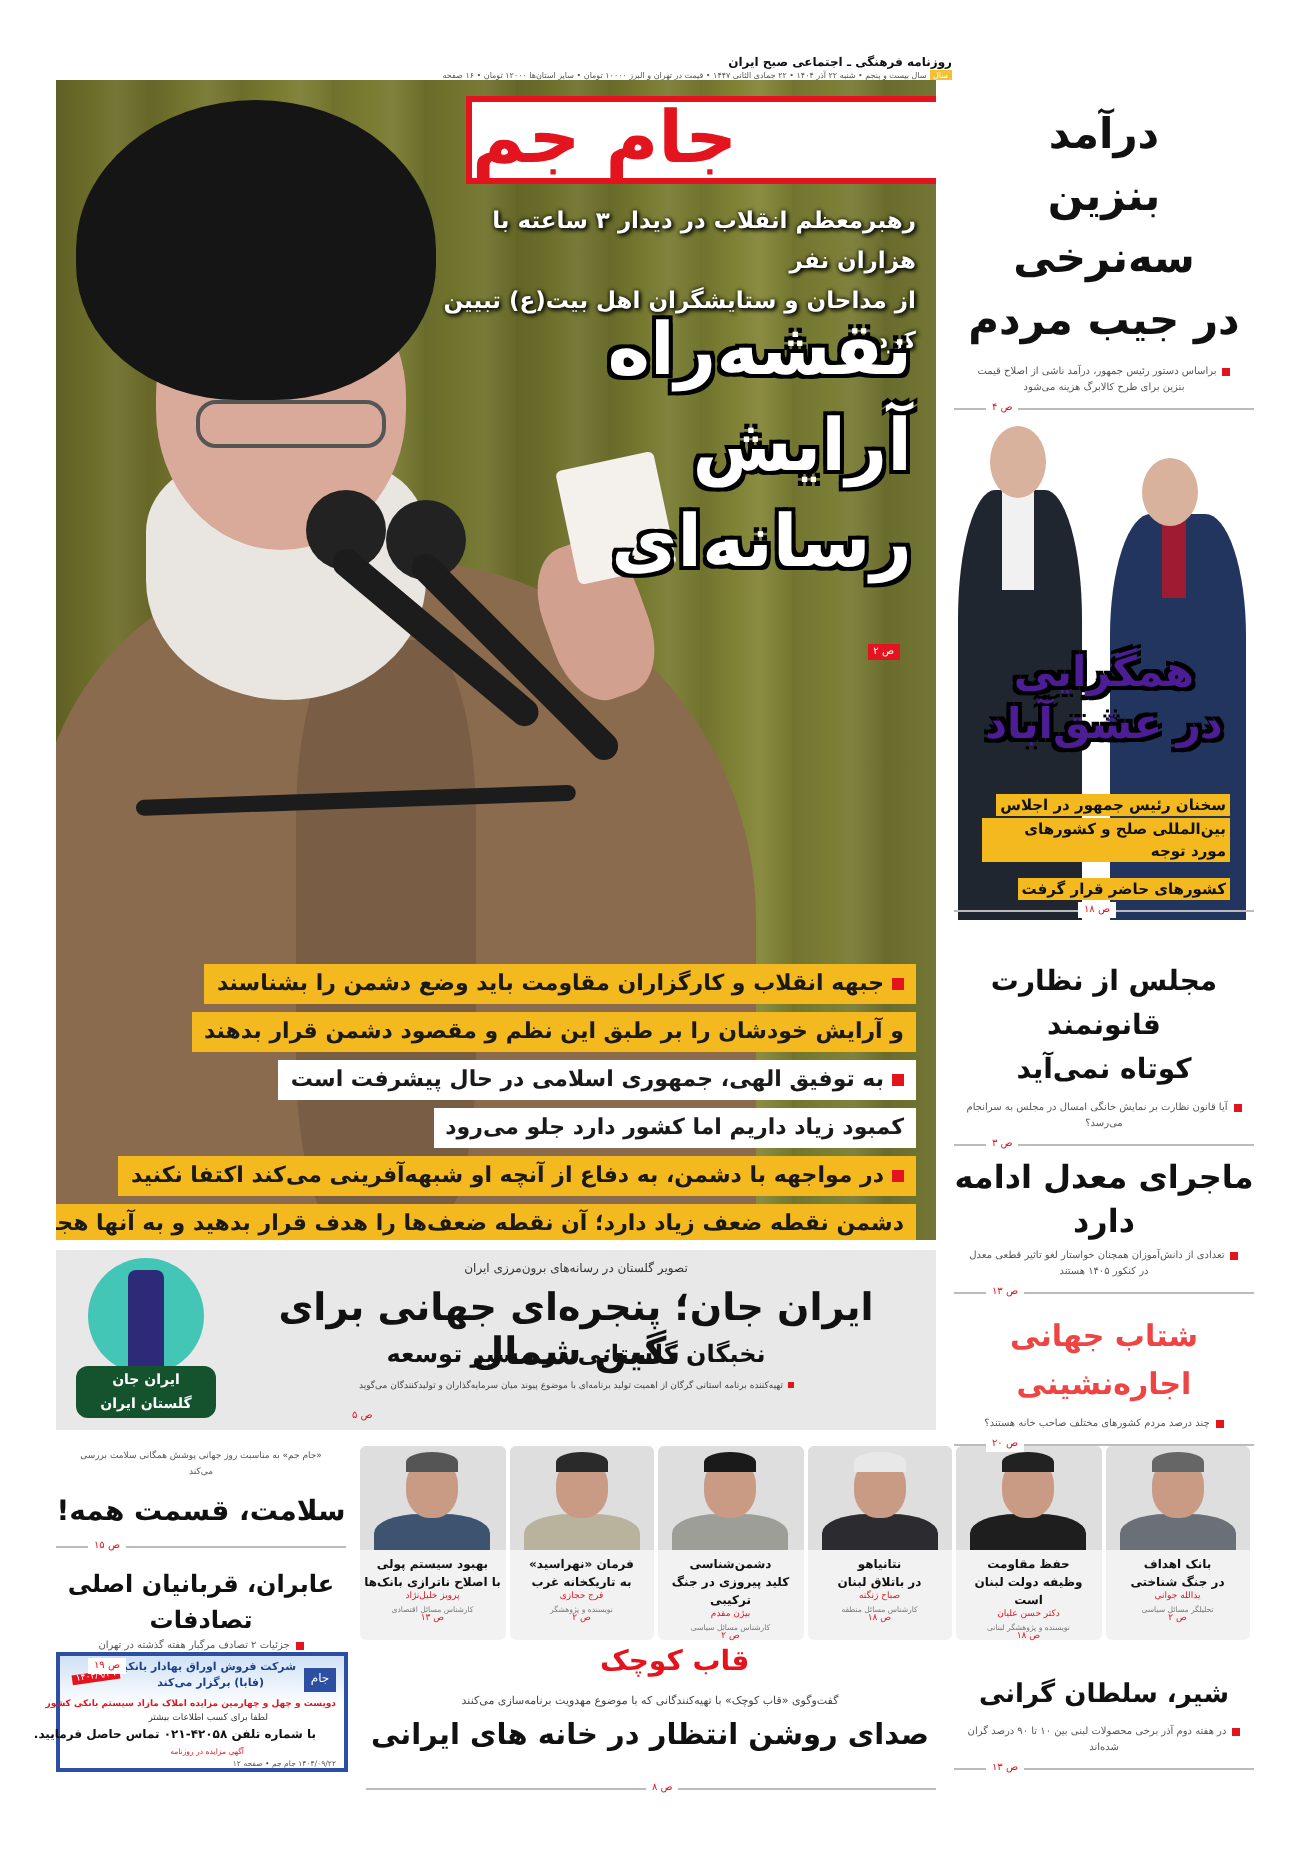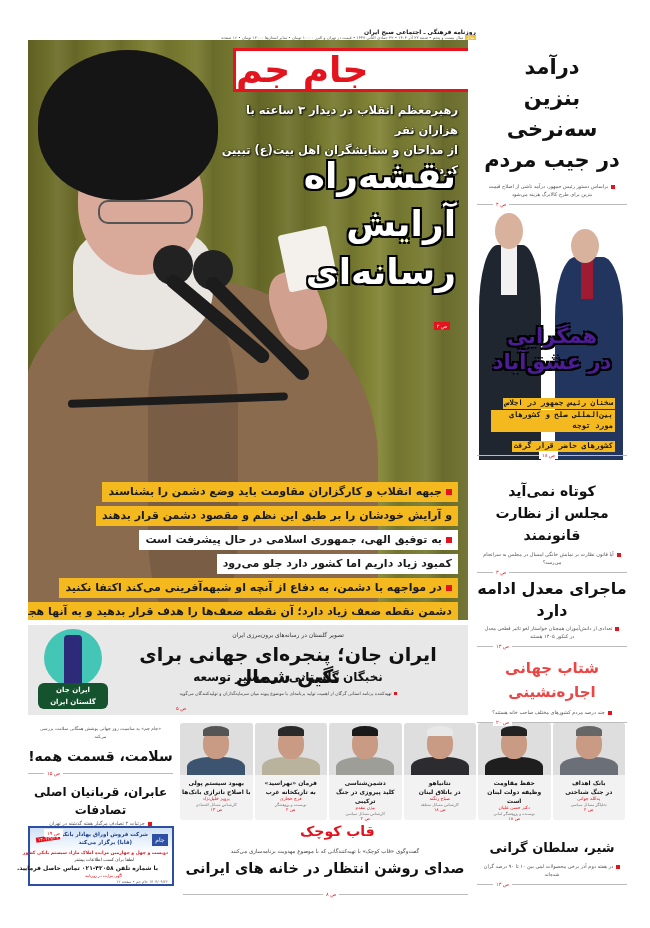--- a/index.html
+++ b/index.html
@@ -54,21 +54,21 @@
   .rule::after { content: ""; position: absolute; left: 0; right: 0; top: 4px; height: 1px; background: #bbb; }
   .rule .num { position: absolute; left: 16px; top: 0; background: #fff; color: #e4141e; font-size: 5px; padding: 0 3px; z-index: 1; line-height: 8px; }
 
   .photo-story { position: absolute; left: 477px; top: 205px; width: 150px; height: 255px; background: #fff; overflow: hidden; }
   .person { position: absolute; }
   .p-head { position: absolute; border-radius: 50%; background: #d9b29d; }
   .p-body { position: absolute; border-radius: 30% 30% 0 0; }
   .photo-headline { position: absolute; left: 0; top: 118px; width: 150px; text-align: center; color: #4c1d95; font-weight: bold; font-size: 21px; line-height: 26px;
     text-shadow: 2px 2px 0 #000, -2px 2px 0 #000, 2px -2px 0 #000, -2px -2px 0 #000; }
   .photo-sub { position: absolute; right: 12px; top: 185px; width: 124px; text-align: right; }
-  .photo-sub span { display: inline-block; background: #f4b91e; font-size: 7.5px; font-weight: bold; line-height: 11px; padding: 0 2px; margin-bottom: 1px; color: #111; font-family: Liberation Mono, monospace; }
+  .photo-sub span { display: inline-block; background: #f4b91e; font-size: 7.5px; font-weight: bold; line-height: 11px; padding: 0 2px; margin-bottom: 1px; color: #111; }
 
   
   .band { position: absolute; left: 28px; top: 625px; width: 440px; height: 90px; background: #e8e8e8; }
   .band-emblem { position: absolute; left: 8px; top: 4px; width: 72px; height: 80px; }
   .band-circle { position: absolute; left: 8px; top: 0; width: 58px; height: 58px; background: #43c6b5; border-radius: 50%; }
   .band-tower { position: absolute; left: 28px; top: 6px; width: 18px; height: 52px; background: #2e2a7a; border-radius: 4px 4px 0 0; }
   .band-badge { position: absolute; left: 2px; top: 54px; width: 70px; height: 26px; background: #14532d; border-radius: 6px; color: #fff; font-size: 7px; font-weight: bold; text-align: center; line-height: 12px; padding-top: 1px; }
   .band-kicker { position: absolute; right: 10px; top: 6px; width: 340px; text-align: center; font-size: 6px; color: #333; }
   .band-title { position: absolute; right: 10px; top: 18px; width: 340px; text-align: center; font-size: 19px; font-weight: bold; color: #111; }
   .band-sub { position: absolute; right: 10px; top: 45px; width: 340px; text-align: center; font-size: 12px; font-weight: bold; color: #111; }
@@ -197,22 +197,22 @@
     <span>کشورهای حاضر قرار گرفت</span>
   </div>
   <div class="rule" style="position:absolute;left:0;right:0;top:244px;">
       <span class="num" style="left:62px;">ص ۱۸</span>
     </div>
 </div>
 
 <div class="rcol" style="top:480px;">
   <div class="story">
     <h2 style="font-size:14px;line-height:22px;">
+      <div>مجلس از نظارت قانونمند</div>
       <div>کوتاه نمی‌آید</div>
-      <div>مجلس از نظارت قانونمند</div>
     </h2>
     <p class="lede" style="margin-top:4px;"><span class="dot"></span><span>آیا قانون نظارت بر نمایش خانگی امسال در مجلس به سرانجام می‌رسد؟</span></p>
     <div class="rule">
         <span class="num">ص ۳</span>
       </div>
   </div>
   <div class="story">
     <h2 style="font-size:16px;line-height:22px;">ماجرای معدل ادامه دارد</h2>
     <p class="lede" style="margin-top:2px;"><span class="dot"></span><span>تعدادی از دانش‌آموزان همچنان خواستار لغو تاثیر قطعی معدل در کنکور ۱۴۰۵ هستند</span></p>
     <div class="rule">

